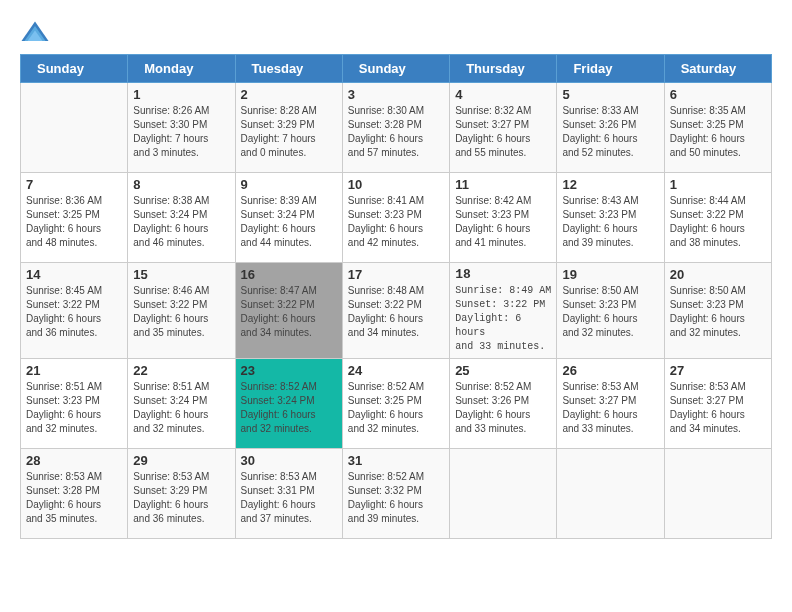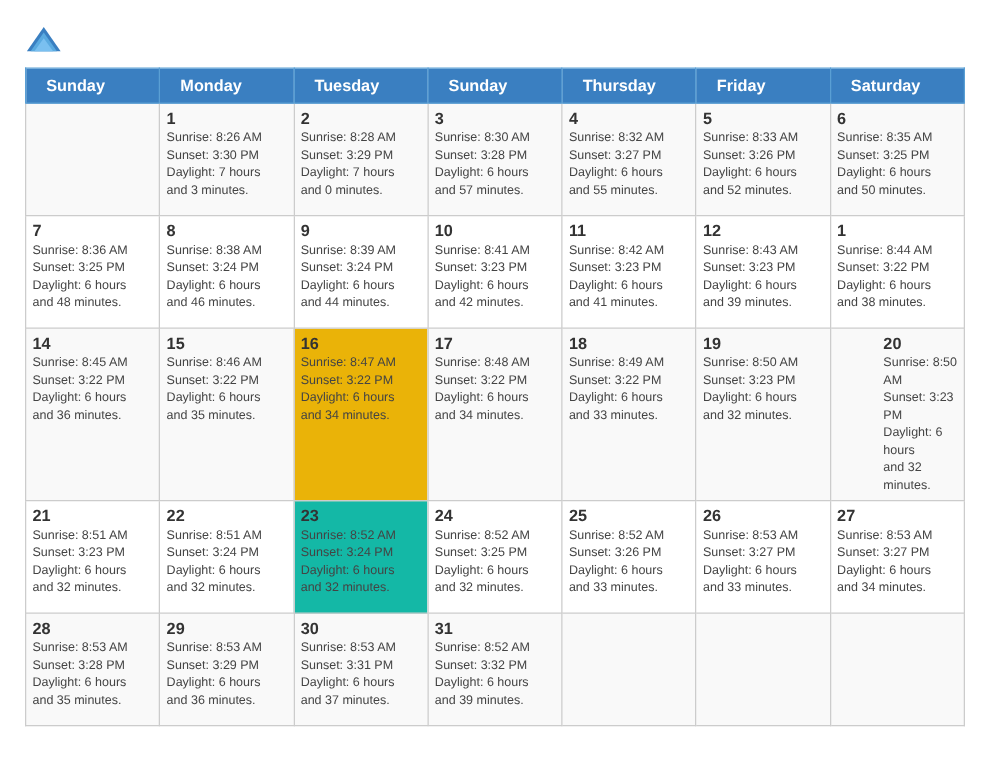--- a/index.html
+++ b/index.html
@@ -175,37 +175,37 @@
       </tr>
       <tr>
         <td style="background-color: rgb(249, 249, 249); margin-left: 25px;">
           <span class="day-number">14</span>
           <div class="cell-info">Sunrise: 8:45 AM<br>Sunset: 3:22 PM<br>Daylight: 6 hours<br>and 36 minutes.</div>
         </td>
         <td style="background-color: rgb(249, 249, 249);">
           <span class="day-number">15</span>
           <div class="cell-info">Sunrise: 8:46 AM<br>Sunset: 3:22 PM<br>Daylight: 6 hours<br>and 35 minutes.</div>
         </td>
-        <td style="background-color: #eab308;">
+        <td style="background-color: #a3a3a3;">
           <span class="day-number">16</span>
           <div class="cell-info">Sunrise: 8:47 AM<br>Sunset: 3:22 PM<br>Daylight: 6 hours<br>and 34 minutes.</div>
         </td>
         <td style="background-color: rgb(249, 249, 249);">
           <span class="day-number">17</span>
           <div class="cell-info">Sunrise: 8:48 AM<br>Sunset: 3:22 PM<br>Daylight: 6 hours<br>and 34 minutes.</div>
         </td>
-        <td style="background-color: rgb(249, 249, 249);">
+        <td style="background-color: rgb(249, 249, 249); font-family: Liberation Mono, monospace;">
           <span class="day-number">18</span>
           <div class="cell-info">Sunrise: 8:49 AM<br>Sunset: 3:22 PM<br>Daylight: 6 hours<br>and 33 minutes.</div>
         </td>
         <td style="background-color: rgb(249, 249, 249);">
           <span class="day-number">19</span>
           <div class="cell-info">Sunrise: 8:50 AM<br>Sunset: 3:23 PM<br>Daylight: 6 hours<br>and 32 minutes.</div>
         </td>
-        <td style="background-color: rgb(249, 249, 249); padding-left: 42px;">
+        <td style="background-color: rgb(249, 249, 249);">
           <span class="day-number">20</span>
           <div class="cell-info">Sunrise: 8:50 AM<br>Sunset: 3:23 PM<br>Daylight: 6 hours<br>and 32 minutes.</div>
         </td>
       </tr>
       <tr>
         <td style="background-color: rgb(255, 255, 255);">
           <span class="day-number">21</span>
           <div class="cell-info">Sunrise: 8:51 AM<br>Sunset: 3:23 PM<br>Daylight: 6 hours<br>and 32 minutes.</div>
         </td>
         <td style="background-color: rgb(255, 255, 255);">

